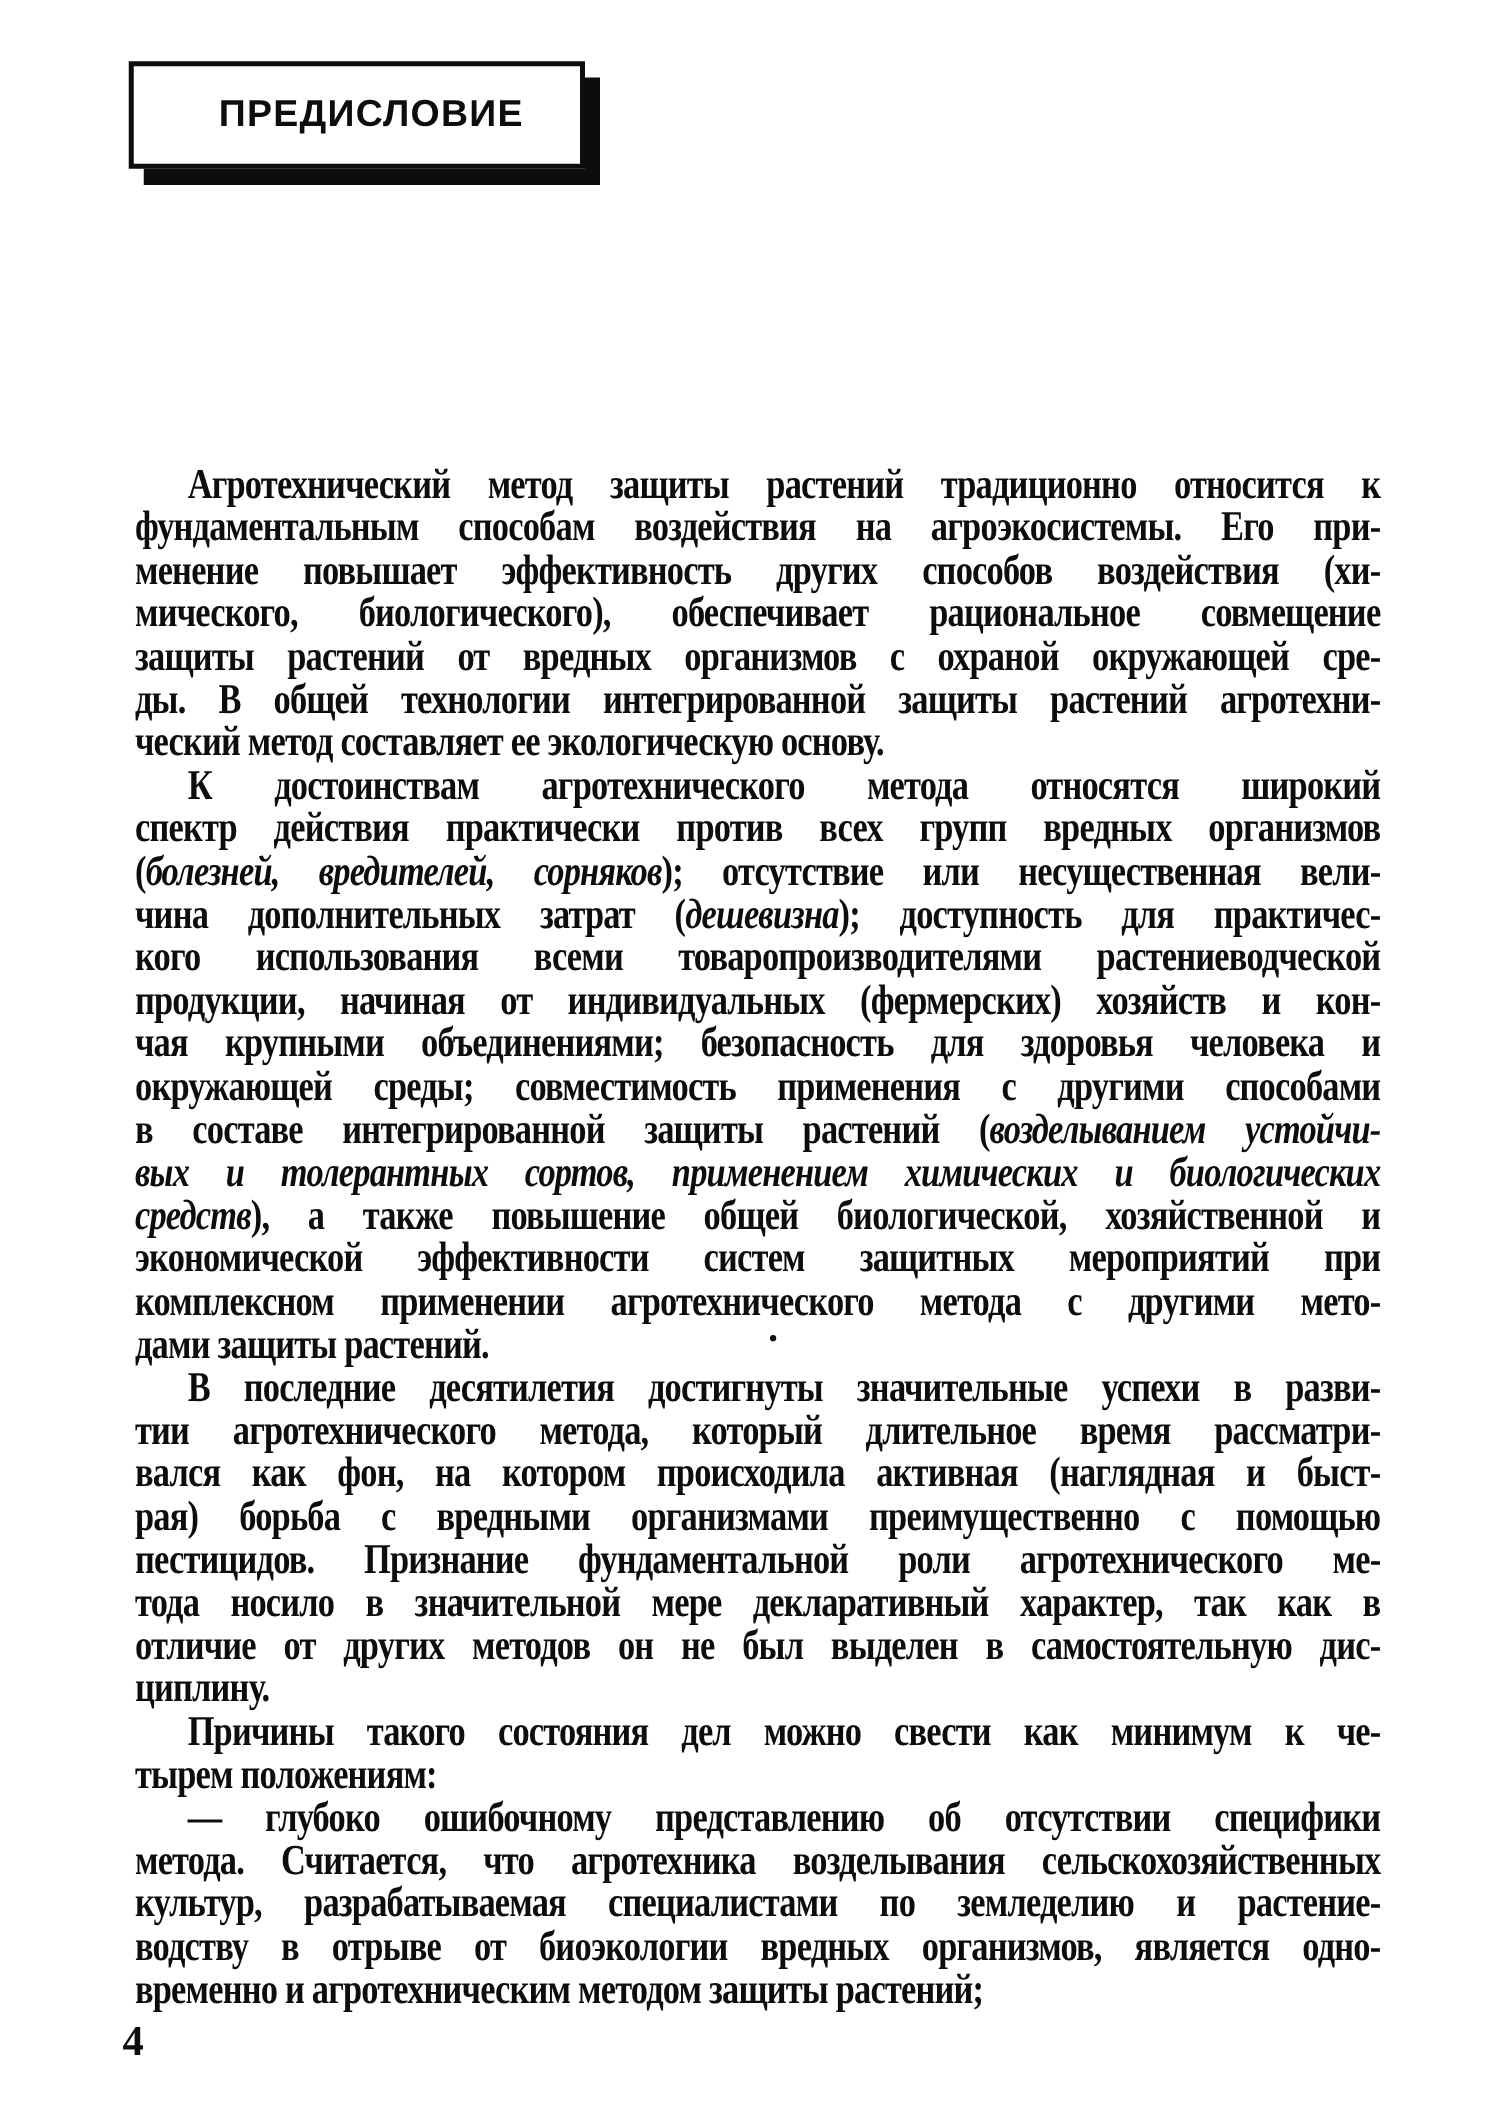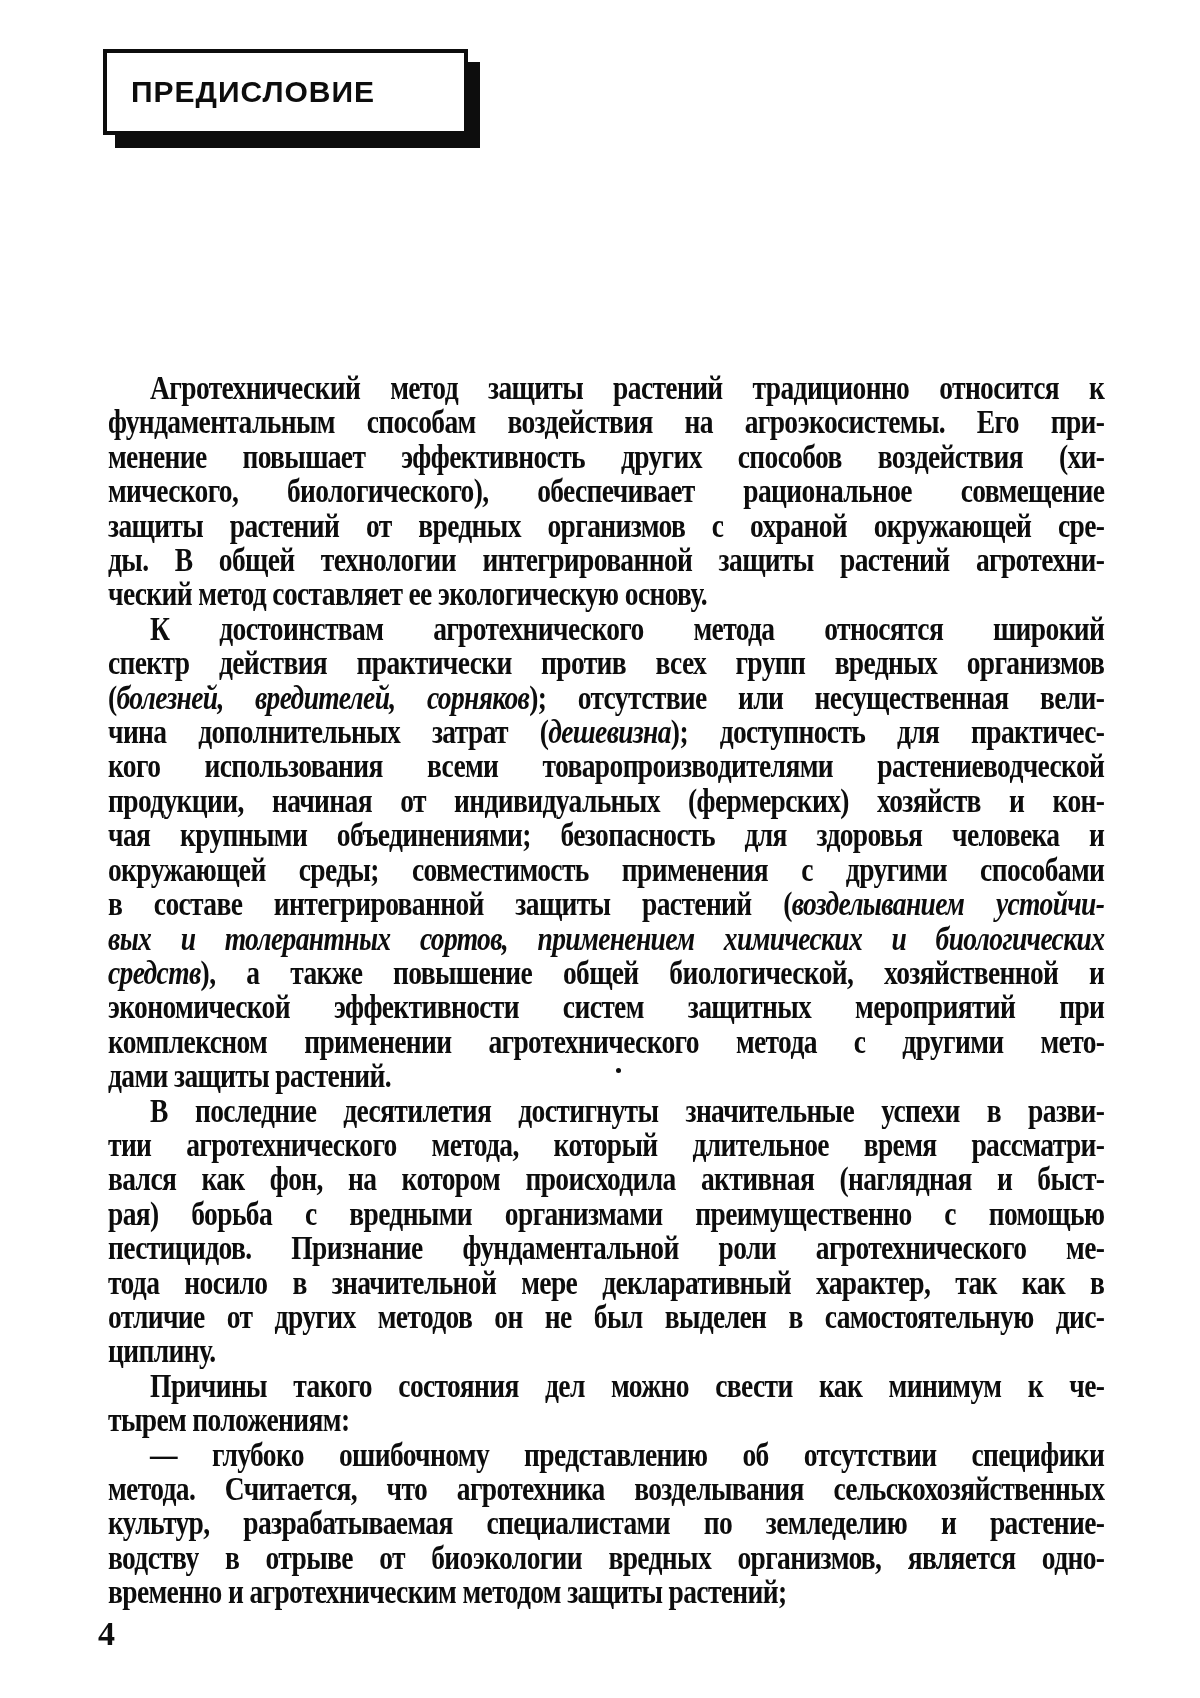--- a/index.html
+++ b/index.html
@@ -20,21 +20,21 @@
     position:absolute;
     left:103px;top:49px;
     width:357px;height:78px;
     border:4px solid var(--ink);
     box-shadow:12px 13px 0 var(--ink);
     background:var(--paper);
     display:flex;align-items:center;
   }
   .header-box h1{
     margin:0;
-    padding-left:24px;
+    padding-left:68px;
     font-family:"Liberation Sans", sans-serif;
     font-weight:700;
     font-size:30px;
     letter-spacing:1px;
     color:var(--ink);
     text-align:right;
   }
   
   .body-text{
     position:absolute;

